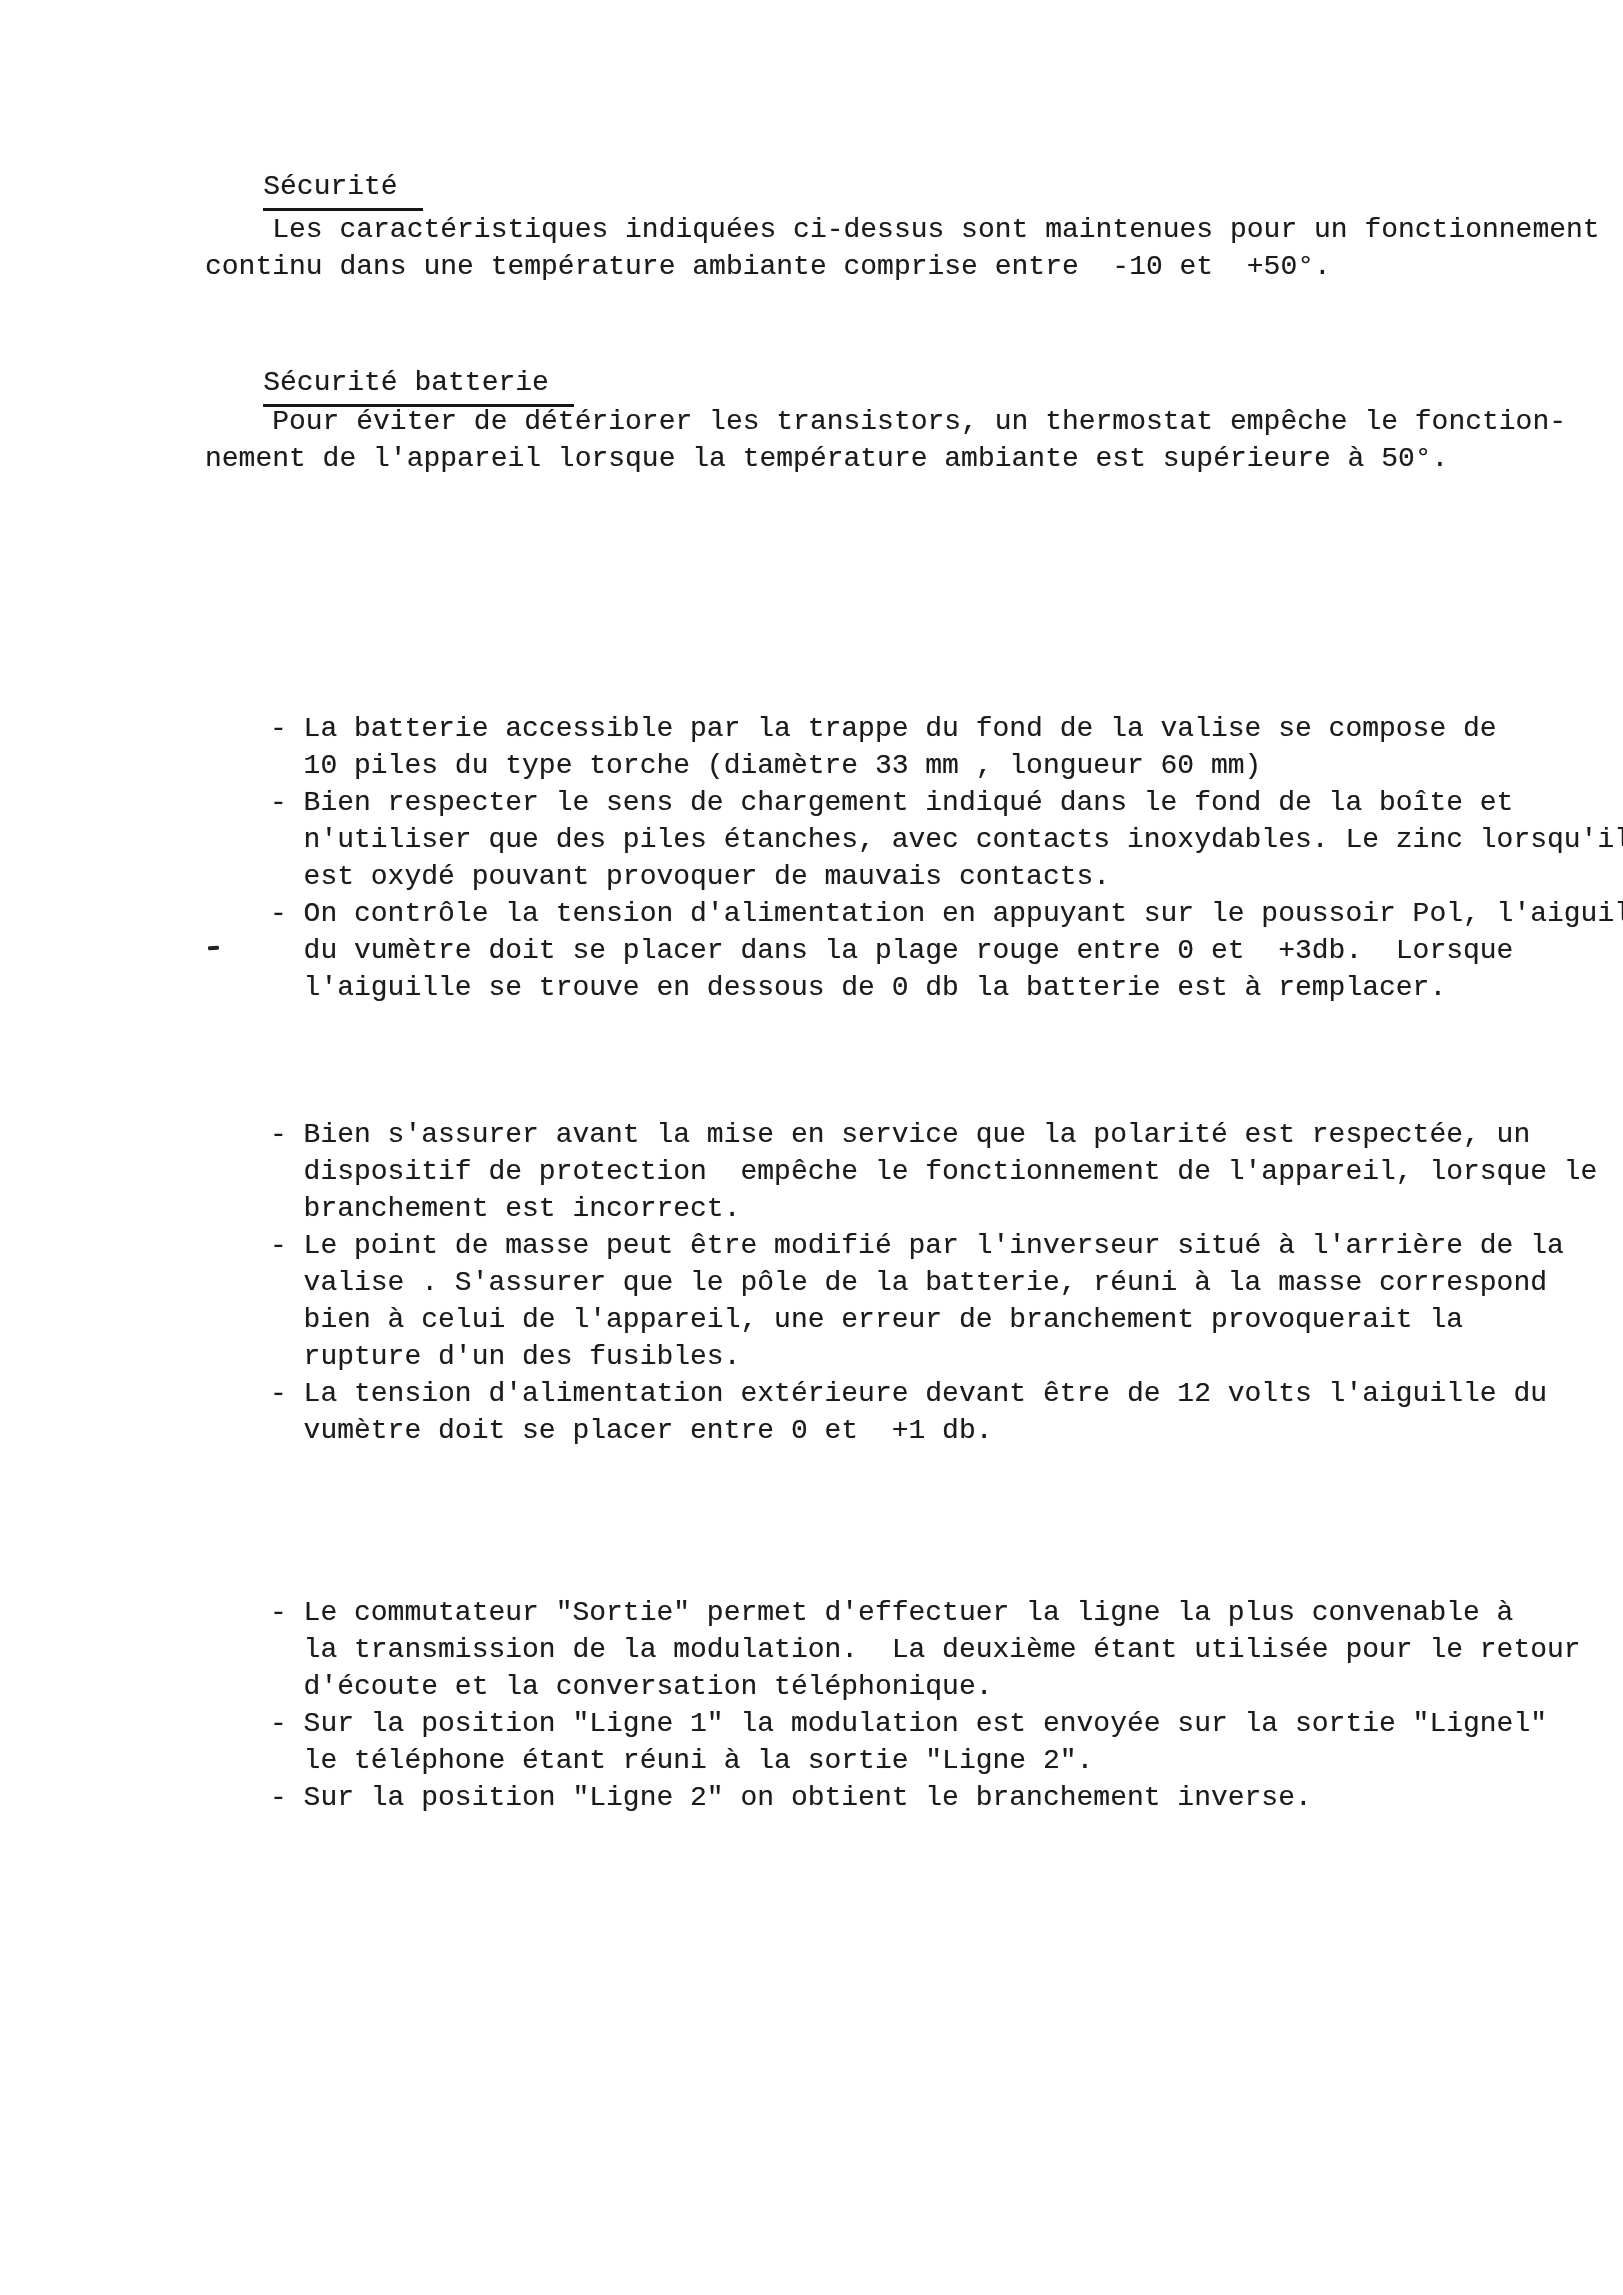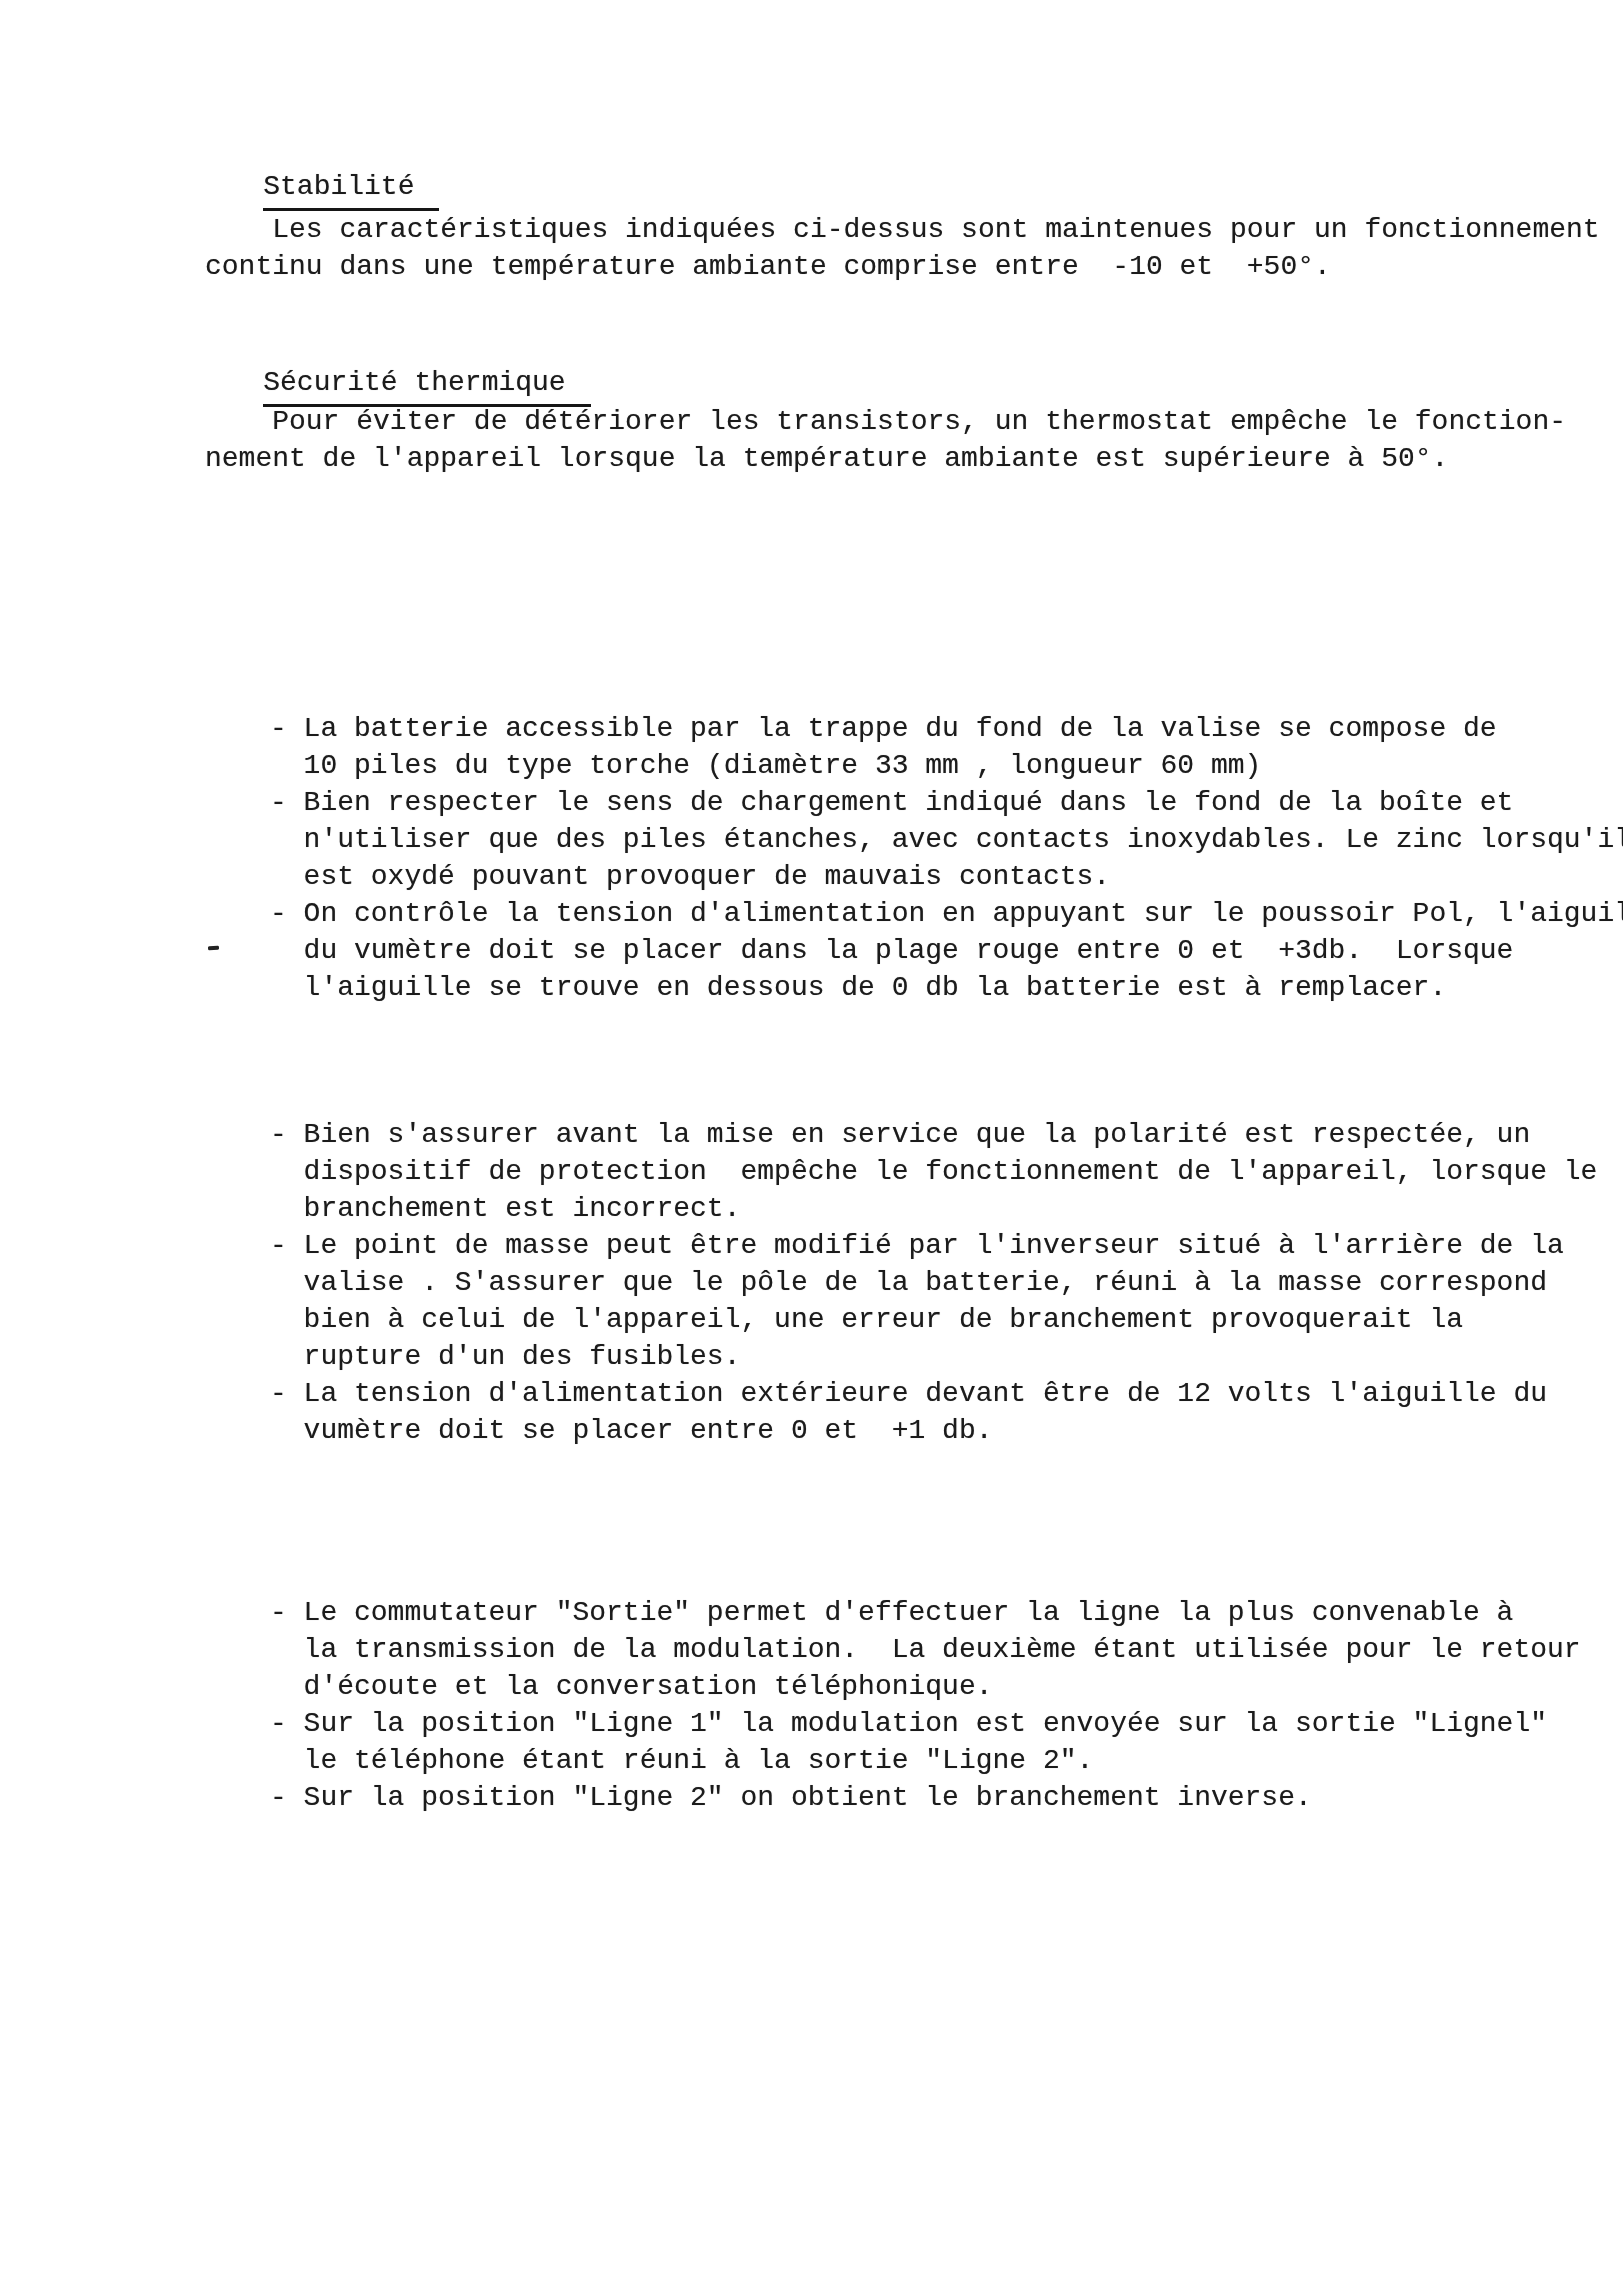--- a/index.html
+++ b/index.html
@@ -50,27 +50,27 @@
     border-radius: 1.3px;
     transform: rotate(-4deg);
   }
 </style>
 </head>
 <body>
 
 <div class="page">
 
   <div class="tw-heading" style="top:131px">
-    <span class="u">Stabilité</span>
+    <span class="u">Sécurité</span>
   </div>
   <div class="tw-text" style="top:211px">    Les caractéristiques indiquées ci-dessus sont maintenues pour un fonctionnement
 continu dans une température ambiante comprise entre  -10 et  +50°.</div>
 
   <div class="tw-heading" style="top:327px">
-    <span class="u">Sécurité thermique</span>
+    <span class="u">Sécurité batterie</span>
   </div>
   <div class="tw-text" style="top:403px">    Pour éviter de détériorer les transistors, un thermostat empêche le fonction-
 nement de l'appareil lorsque la température ambiante est supérieure à 50°.</div>
 
 
   <div class="tw-text tw-list" style="top:710px">- La batterie accessible par la trappe du fond de la valise se compose de
   10 piles du type torche (diamètre 33 mm , longueur 60 mm)
 - Bien respecter le sens de chargement indiqué dans le fond de la boîte et
   n'utiliser que des piles étanches, avec contacts inoxydables. Le zinc lorsqu'il
   est oxydé pouvant provoquer de mauvais contacts.

